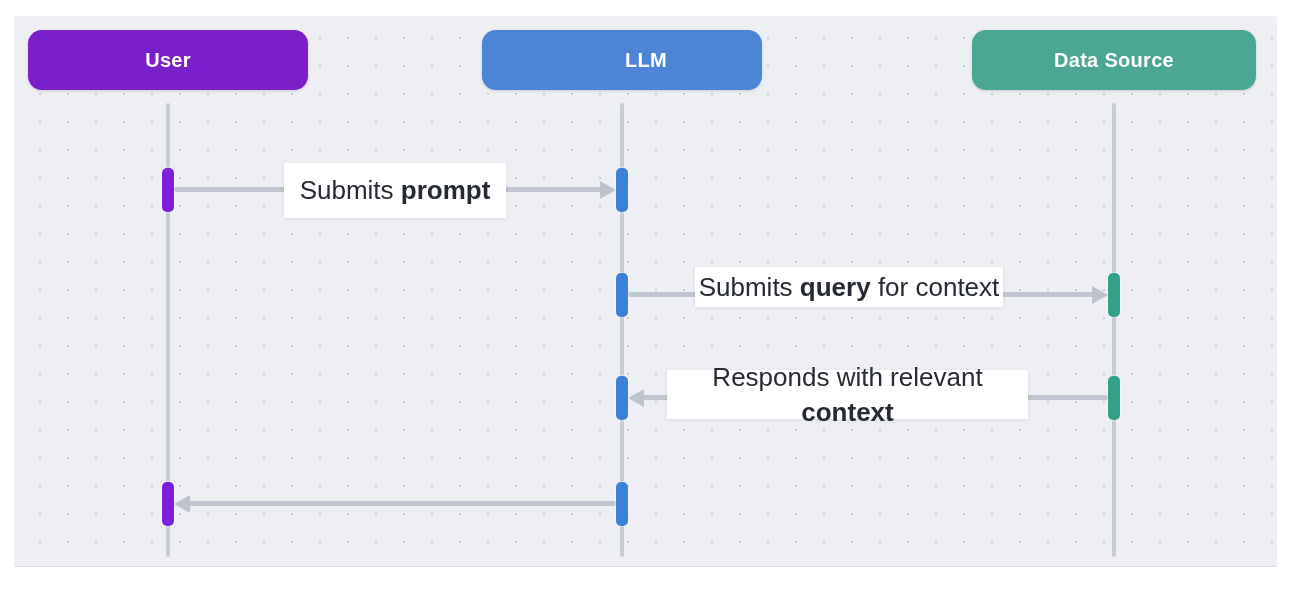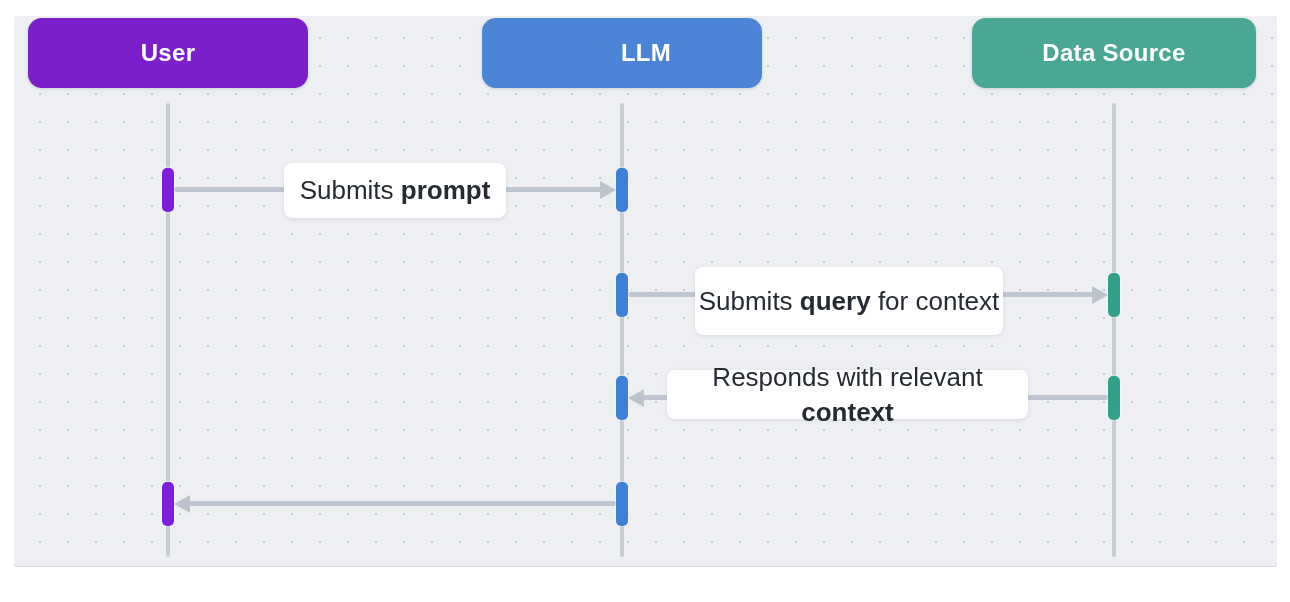--- a/index.html
+++ b/index.html
@@ -10,23 +10,23 @@
     background-color: #edeff3;
     background-image: radial-gradient(circle, #c8ccd4 1.3px, transparent 1.5px);
     background-size: 28px 28px;
     background-position: 12px 8px;
     border-radius: 3px;
     box-shadow: 0 1px 0 #d8dbe1;
   }
 
   
   .actor {
-    position: absolute; top: 2px; height: 70px; border-radius: 14px;
+    position: absolute; top: 14px; height: 60px; border-radius: 14px;
     display: flex; align-items: center; justify-content: center;
-    color: #ffffff; font-weight: bold; font-size: 24px; letter-spacing: 0.3px;
+    color: #ffffff; font-weight: bold; font-size: 20px; letter-spacing: 0.3px;
     box-shadow: 0 1px 3px rgba(40,50,70,0.18);
   }
   .actor-user { left: 14px;  width: 280px; background: #7a1fc9; }
   .actor-llm  { left: 468px; width: 280px; background: #4c85d6; padding-left: 48px; }
   .actor-ds   { left: 958px; width: 284px; background: #4aa794; }
 
   
   .lifeline { position: absolute; top: 87px; width: 4px; height: 454px; background: #c7ccd5; border-radius: 2px; }
   .lifeline-user { left: 152px; }
   .lifeline-llm  { left: 606px; }
@@ -39,29 +39,29 @@
   .bar-teal   { background: #33a18a; }
 
   
   .mline { position: absolute; height: 5px; background: #c0c6d0; border-radius: 3px; }
   .head { position: absolute; width: 0; height: 0; border-top: 9px solid transparent; border-bottom: 9px solid transparent; }
   .head-right { border-left: 16px solid #bdc3cd; }
   .head-left  { border-right: 16px solid #bdc3cd; }
 
   
   .mlabel {
-    position: absolute; background: #ffffff; border-radius: 8px;
+    position: absolute; background: #ffffff; border-radius: 1px;
     display: flex; flex-direction: column; align-items: center; justify-content: center;
     font-size: 26px; color: #262b33; line-height: 1.32; text-align: center;
     box-shadow: 0 1px 4px rgba(30,40,60,0.10);
   }
   .mlabel .b { font-weight: bold; }
 
   .label-m1 { left: 270px; top: 147px; width: 222px; height: 55px; }
-  .label-m2 { left: 681px; top: 251px; width: 308px; height: 68px; }
+  .label-m2 { left: 681px; top: 251px; width: 308px; height: 40px; }
   .label-m3 { left: 653px; top: 354px; width: 361px; height: 49px; }
   .label-m4 { left: 204px; top: 437px; width: 354px; height: 97px; }
 </style>
 </head>
 <body>
 
 <div class="canvas">
 
   <div class="actor actor-user">
     <span>User</span>

